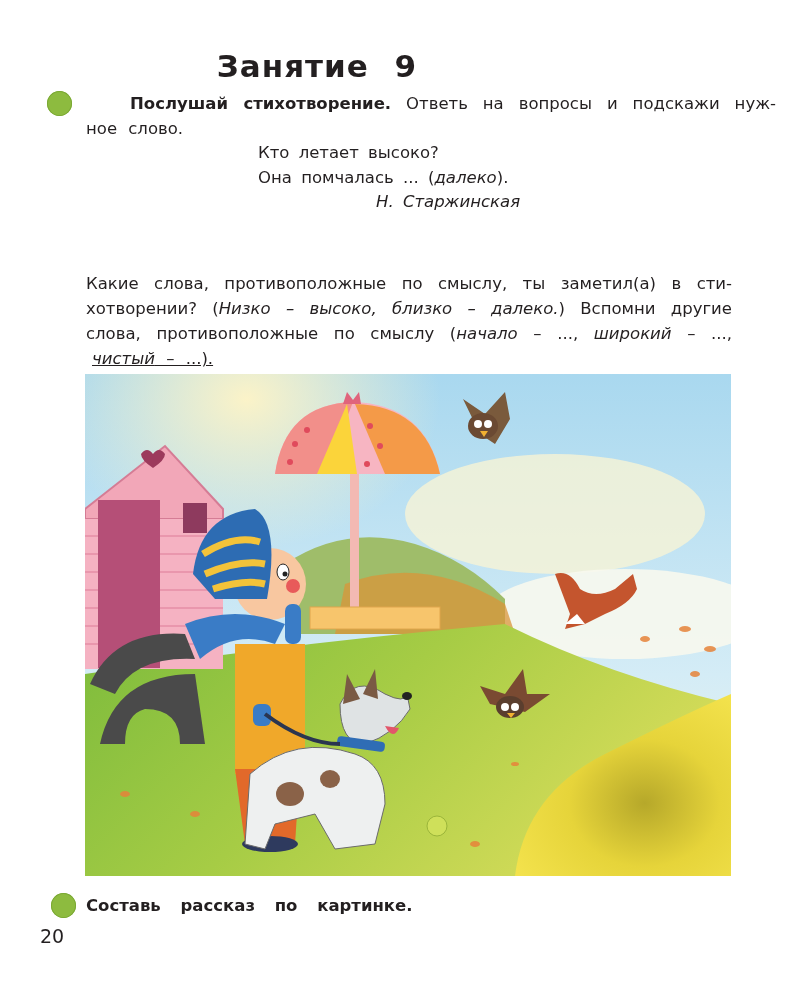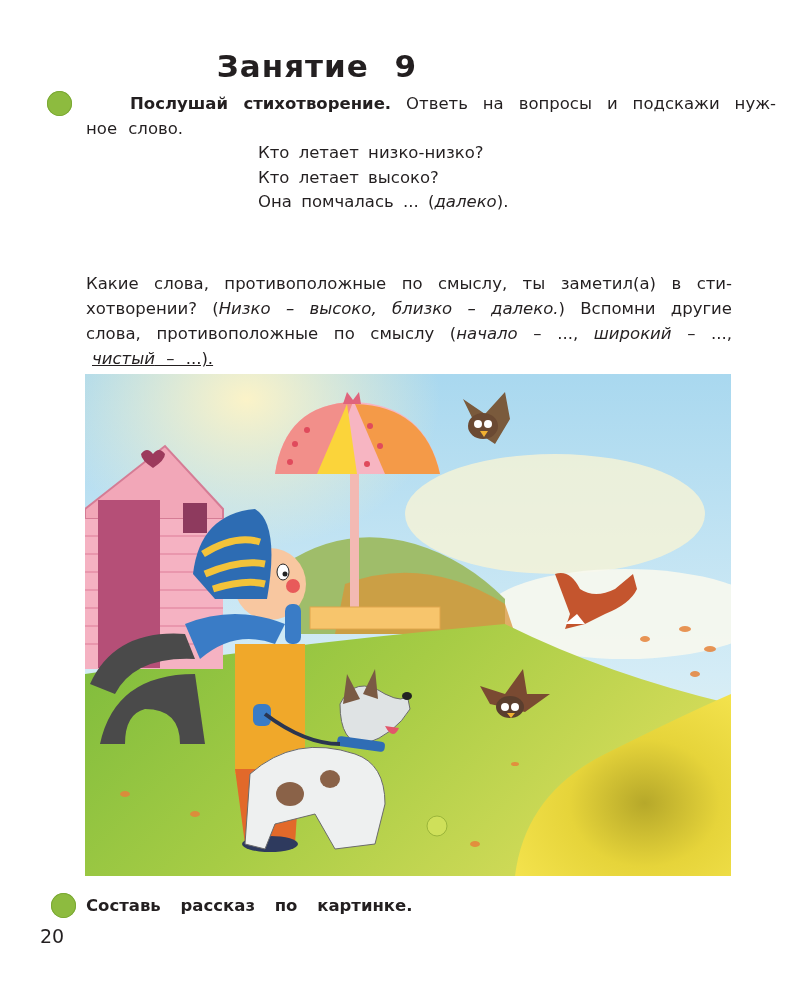--- a/index.html
+++ b/index.html
@@ -26,23 +26,23 @@
 <div class="title">Занятие 9</div>
 
 <div class="bullet" style="left:47px; top:91px;"></div>
 <div class="line just" style="left:86px; top:92px; width:646px;margin-left:44px;">
   <span class="bold">Послушай стихотворение.</span>
   <span>Ответь на вопросы и подскажи нуж-</span>
 </div>
 <div class="line" style="left:86px; top:117px; word-spacing:6px;">ное слово.</div>
 
 <div class="poem">
-  <div>Кто летает низко-низко?</div>
   <div>Кто летает высоко?</div>
   <div><span>Она помчалась ... (</span><span class="ital">далеко</span><span>).</span></div>
+  <div class="author ital">Н. Старжинская</div>
 </div>
 
 <div class="line just" style="left:86px; top:272px; width:646px;">Какие слова, противоположные по смыслу, ты заметил(а) в сти-</div>
 <div class="line just" style="left:86px; top:297px; width:646px;">
   <span>хотворении? (</span><span class="ital">Низко – высоко, близко – далеко.</span><span>) Вспомни другие</span>
 </div>
 <div class="line just" style="left:86px; top:322px; width:646px;">
   <span>слова, противоположные по смыслу (</span><span class="ital">начало</span><span> – ..., </span><span class="ital">широкий</span><span> – ...,</span>
 </div>
 <div class="line" style="left:92px; top:347px; word-spacing:6px;text-decoration:underline;">

